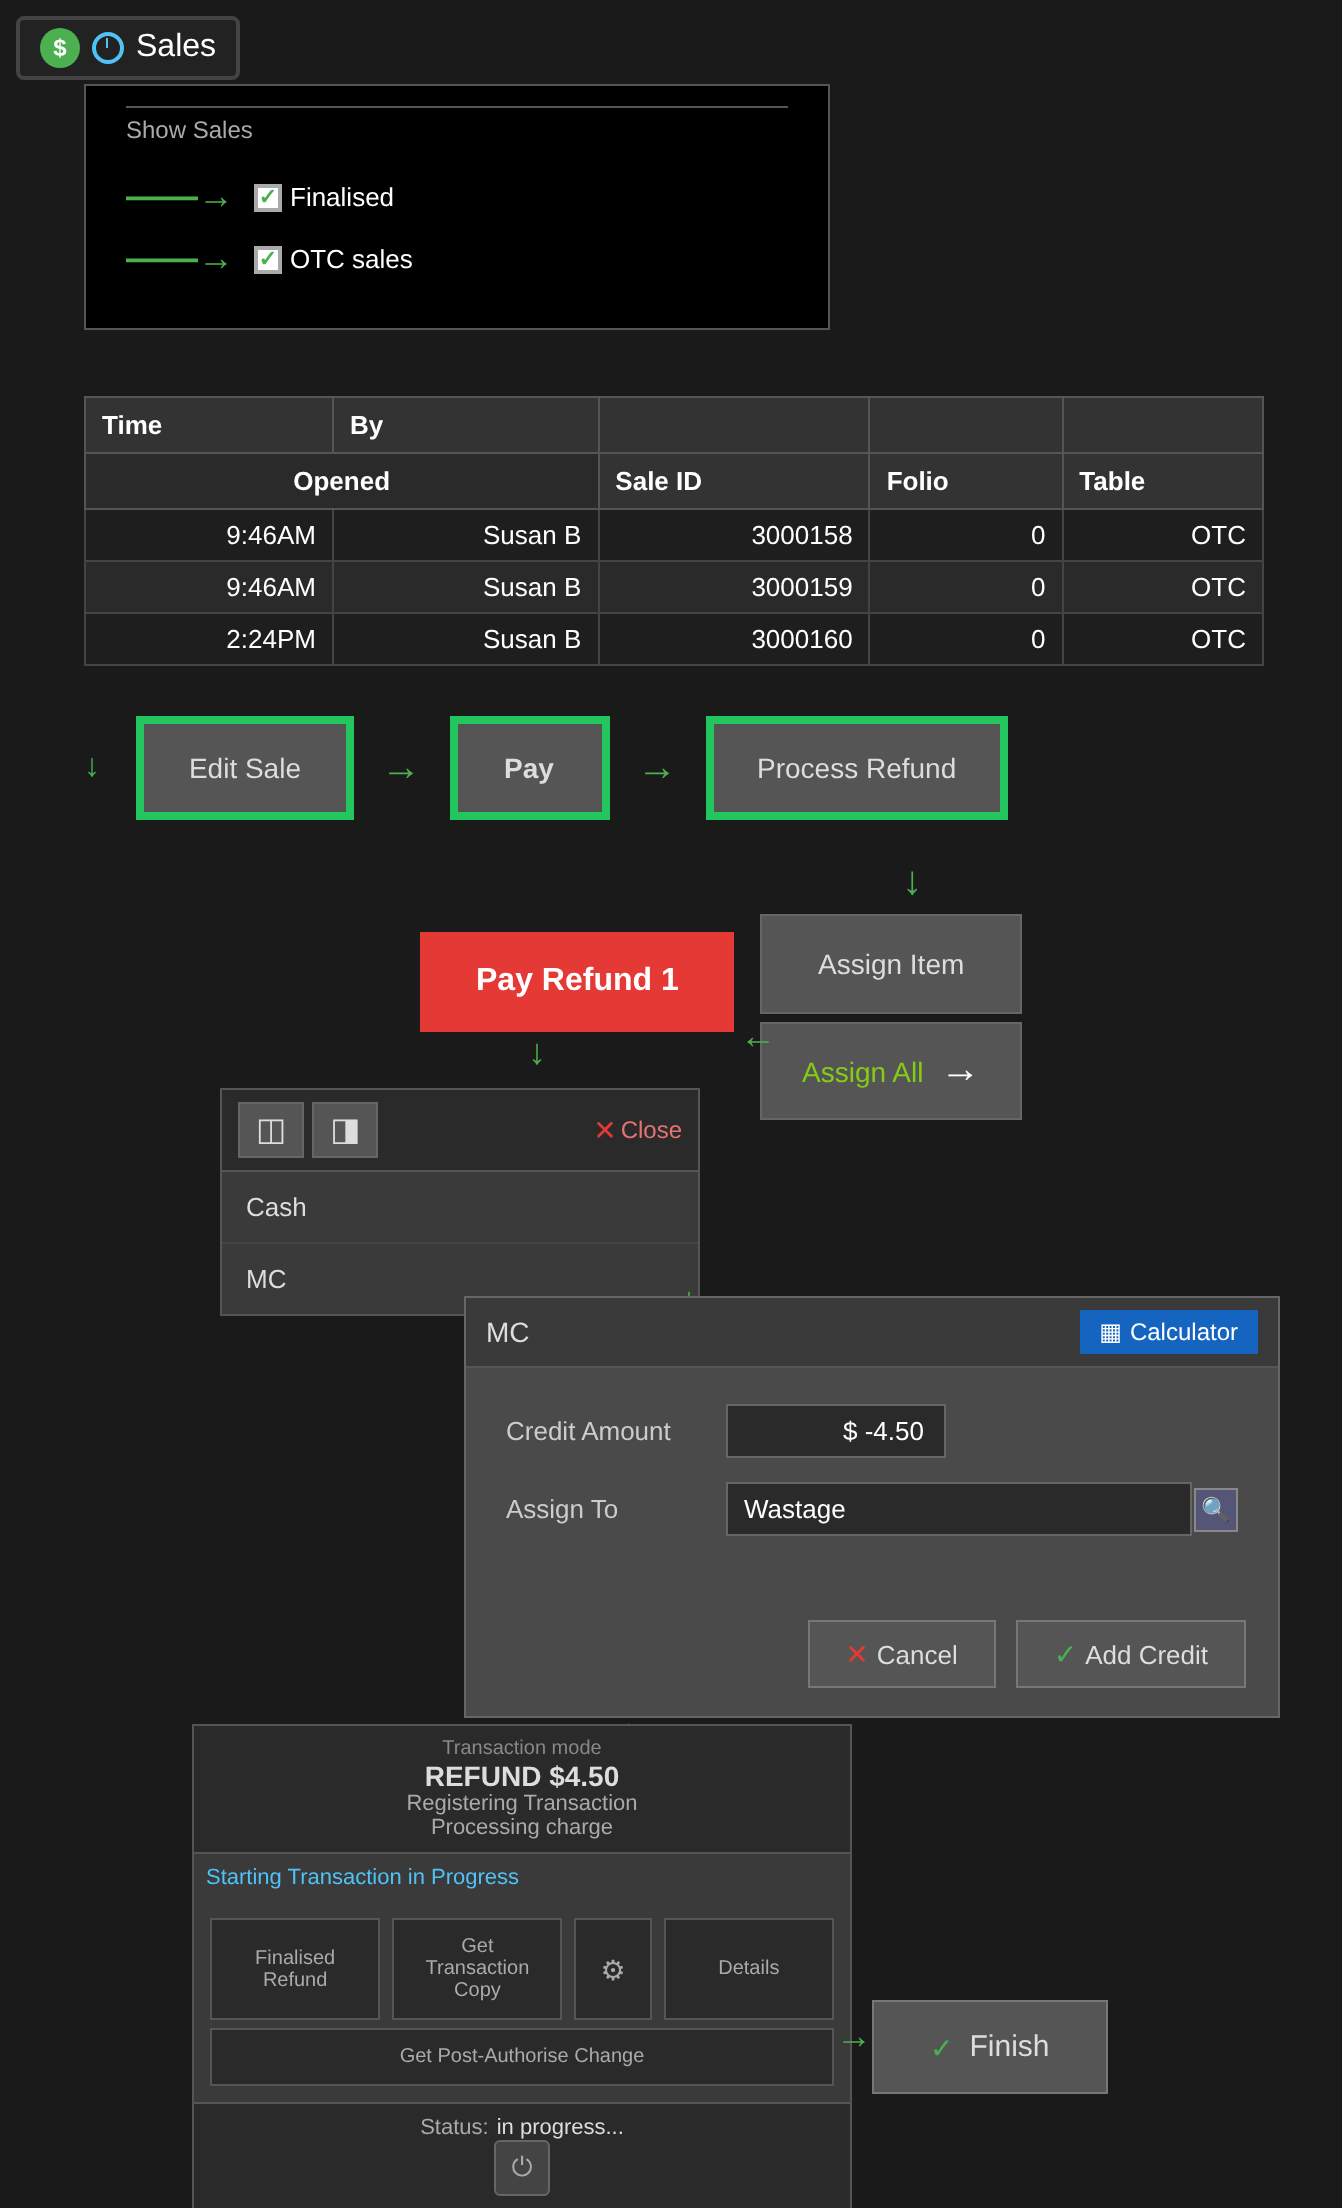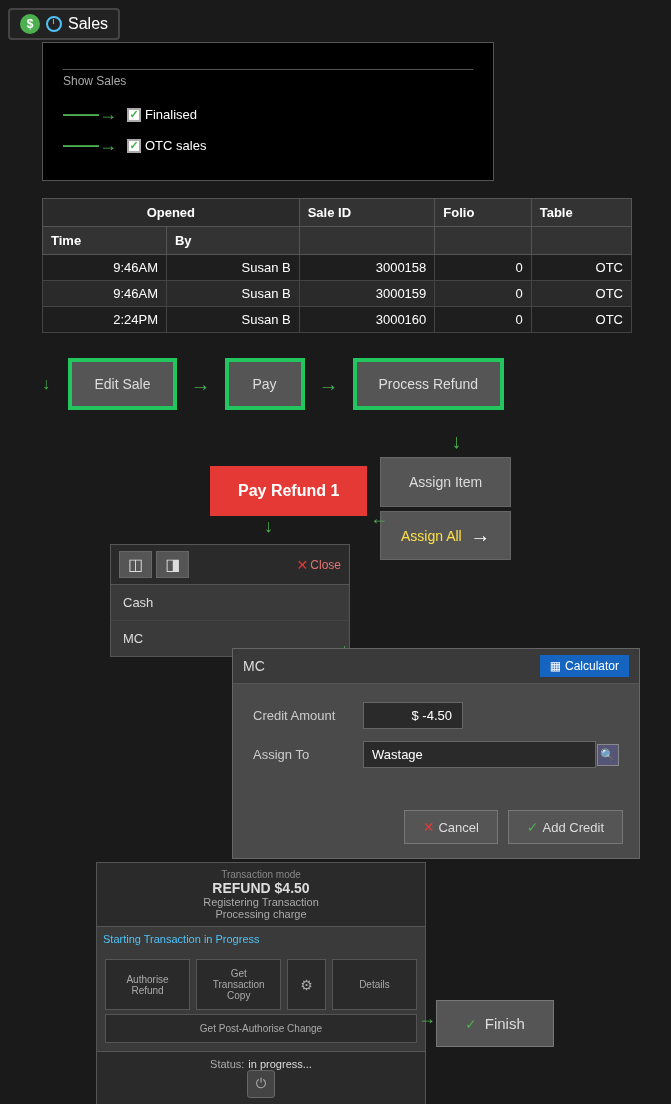--- a/index.html
+++ b/index.html
@@ -47,24 +47,24 @@
       top: 1px; left: 5px;
       width: 1px; height: 5px;
       background: #4fc3f7;
     }
 
     
     .show-sales-panel {
       position: absolute;
       top: 42px;
       left: 42px;
-      width: 452px;
+      width: 373px;
       background: #000;
       border: 1px solid #555;
-      padding: 26px 20px 14px;
+      padding: 10px 20px 14px;
       z-index: 5;
     }
     .show-sales-title {
       color: #aaa;
       font-size: 12px;
       margin-bottom: 16px;
       border-top: 1px solid #555;
       padding-top: 4px;
     }
     .checkbox-row {
@@ -174,21 +174,21 @@
     }
     .assign-all-row {
       background: #555;
       border: 1px solid #666;
       display: flex;
       align-items: center;
       justify-content: space-between;
       padding: 12px 20px;
       cursor: pointer;
     }
-    .assign-all-text { font-size: 14px; color: #fde047; }
+    .assign-all-text { font-size: 14px; color: #84cc16; }
     .assign-all-arrow {
       color: #fff;
       font-size: 20px;
     }
 
     
     .pay-refund-btn {
       position: absolute;
       top: 466px;
       left: 210px;
@@ -287,21 +287,21 @@
       margin-bottom: 12px;
       gap: 10px;
     }
     .mc-field-label { font-size: 13px; color: #ccc; min-width: 100px; }
     .mc-input {
       background: #2a2a2a;
       border: 1px solid #666;
       color: #fff;
       padding: 5px 10px;
       font-size: 13px;
-      width: 100px;
+      width: 110px;
       text-align: right;
     }
     .mc-select-wrap {
       display: flex;
       align-items: center;
       gap: 1px;
       flex: 1;
     }
     .mc-select {
       background: #2a2a2a;
@@ -479,31 +479,31 @@
       <div class="checkbox-box">✓</div>
       <span>OTC sales</span>
     </label>
   </div>
 </div>
 
 <div class="sales-table-wrap">
   <table class="sales-table">
     <thead>
       <tr>
-        <th colspan="2" class="opened-header">Opened</th>
-        <th>Sale ID</th>
-        <th>Folio</th>
-        <th>Table</th>
-      </tr>
-      <tr>
         <th>Time</th>
         <th>By</th>
         <th></th>
         <th></th>
         <th></th>
+      </tr>
+      <tr>
+        <th colspan="2" class="opened-header">Opened</th>
+        <th>Sale ID</th>
+        <th>Folio</th>
+        <th>Table</th>
       </tr>
     </thead>
     <tbody>
       <tr class="selected">
         <td>9:46AM</td>
         <td>Susan B</td>
         <td>3000158</td>
         <td>0</td>
         <td>OTC</td>
       </tr>
@@ -523,21 +523,21 @@
       </tr>
     </tbody>
   </table>
 </div>
 
 <div class="workflow-row">
 
   <span class="connector" style="position:relative; left:0; top:0;">↓&nbsp;</span>
   <button class="wf-btn">Edit Sale</button>
   <span class="wf-arrow">→</span>
-  <button class="wf-btn" style="min-width:80px;">Pay</button>
+  <button class="wf-btn" style="min-width:80px;font-weight:bold;">Pay</button>
   <span class="wf-arrow">→</span>
   <button class="wf-btn">Process Refund</button>
 </div>
 
 <div class="assign-area">
 
   <div style="text-align:right; padding-right:50px; color:#4caf50; font-size:20px; margin-bottom:4px;">↓</div>
   <div class="assign-item-btn">Assign Item</div>
   <div class="assign-all-row">
     <span class="assign-all-text">Assign All</span>
@@ -603,21 +603,21 @@
 
 <div class="transaction-panel">
   <div class="transaction-header">
     <div style="font-size:10px;color:#888;">Transaction mode</div>
     <div class="transaction-title">REFUND $4.50</div>
     <div class="transaction-sub">Registering Transaction</div>
     <div class="transaction-sub">Processing charge</div>
   </div>
   <div class="transaction-progress">Starting Transaction in Progress</div>
   <div class="transaction-buttons">
-    <button class="trans-btn">Authorise Refund</button>
+    <button class="trans-btn">Finalised Refund</button>
     <button class="trans-btn">Get Transaction Copy</button>
     <button class="trans-gear-btn">⚙</button>
     <button class="trans-btn">Details</button>
   </div>
   <div class="transaction-row2">
     <button class="trans-btn">Get Post-Authorise Change</button>
   </div>
   <div class="transaction-status">
     <div style="display:flex;gap:4px;">
       <span class="status-text">Status:</span>

